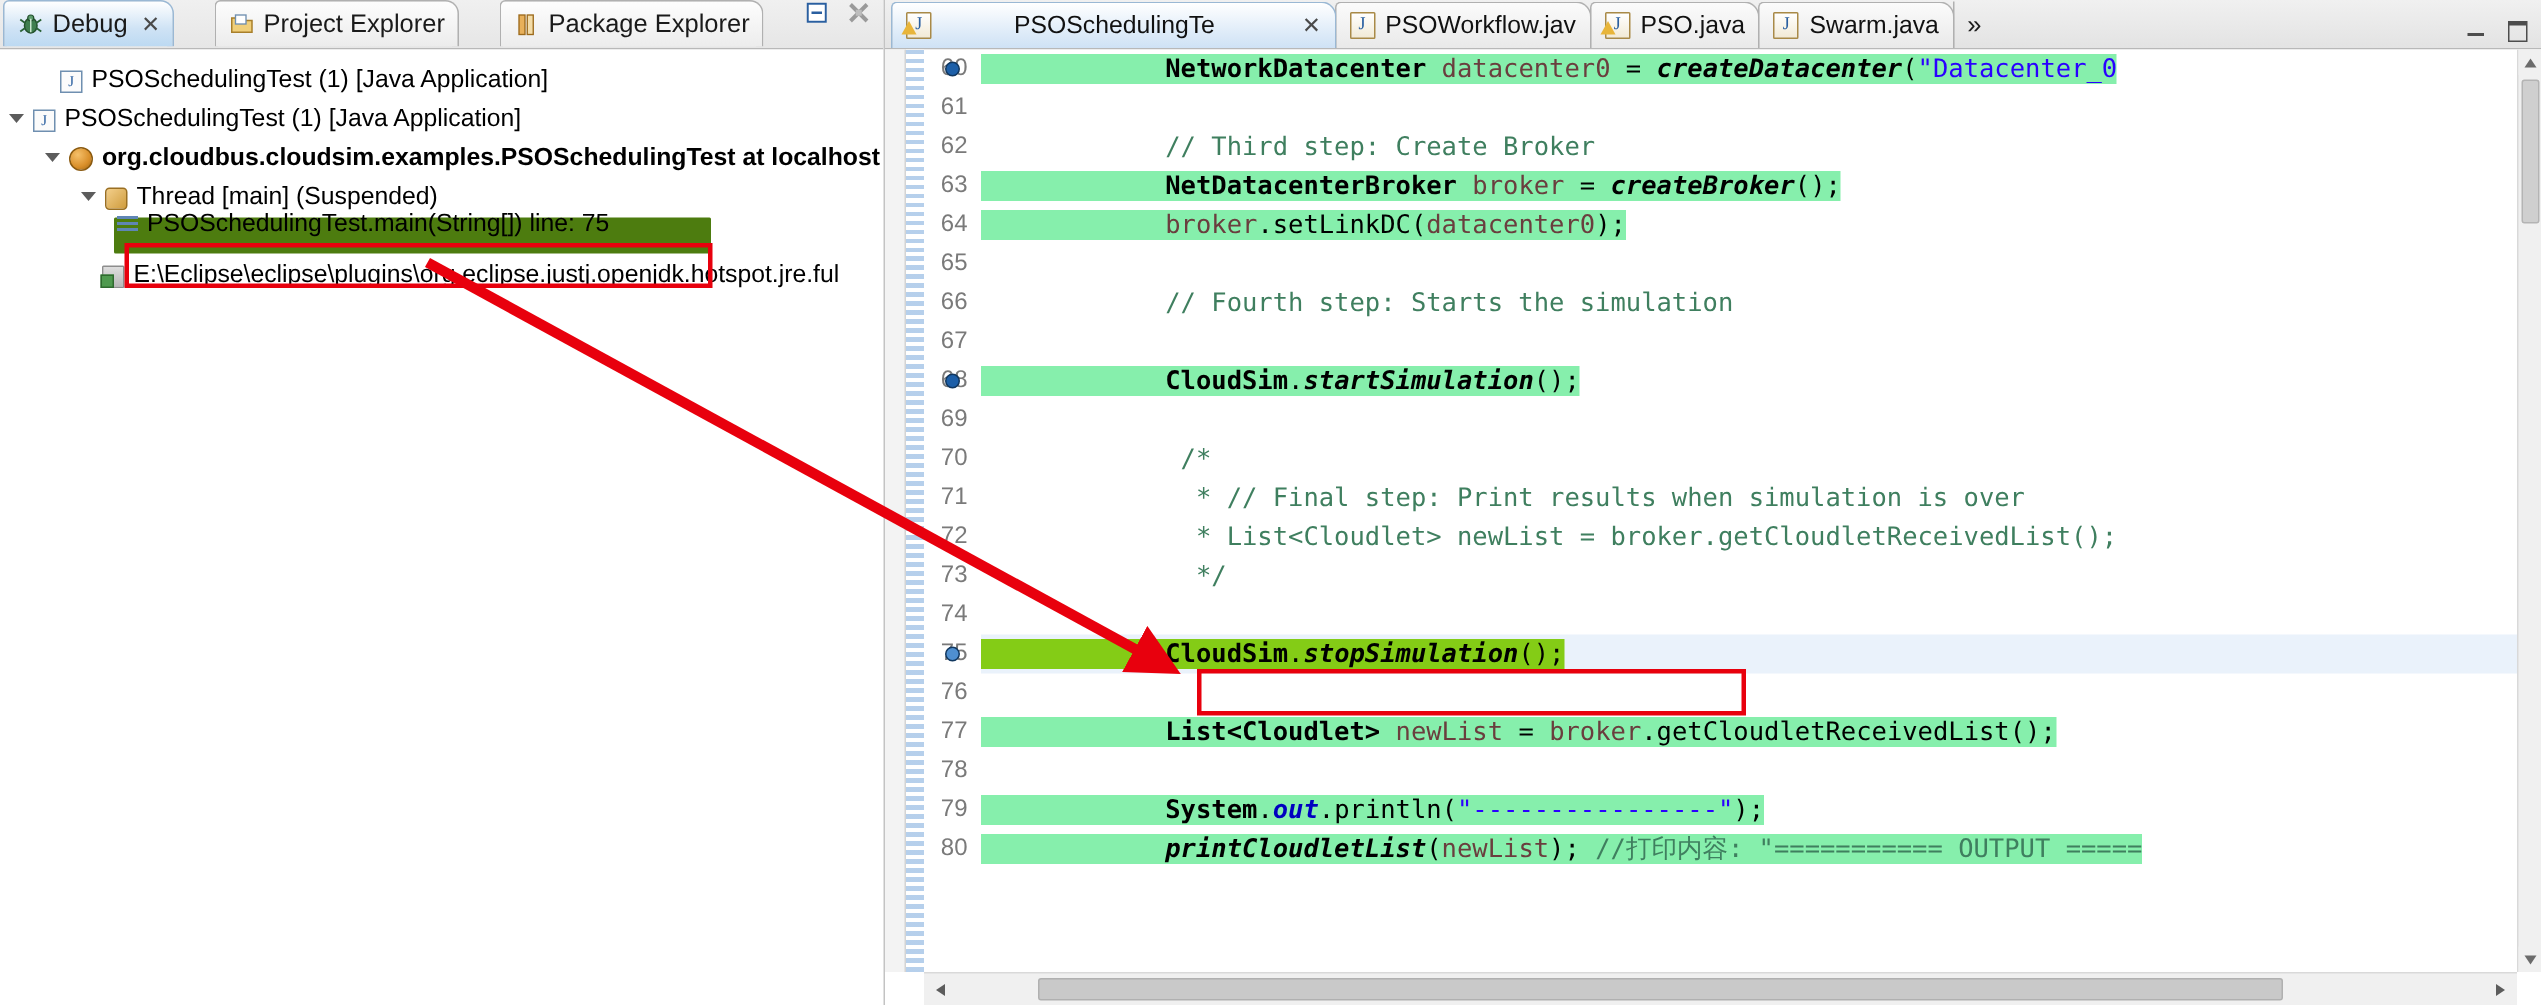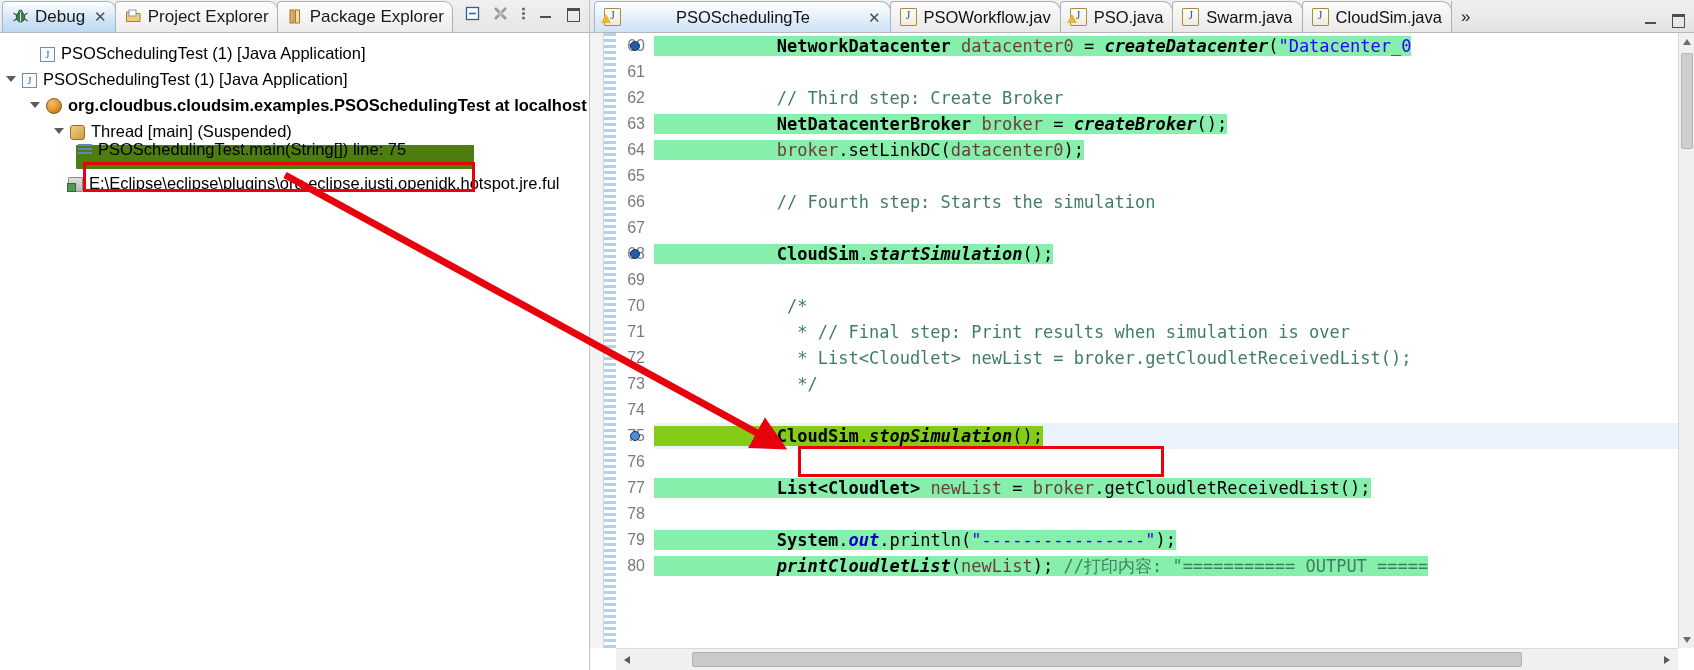--- a/index.html
+++ b/index.html
@@ -26,21 +26,22 @@
     height: 670px;
     background: #ffffff;
   }
 
   .tabbar {
     position: relative;
     height: 33px;
     background: linear-gradient(to bottom, #f0f0f0 0%, #e6e6e6 100%);
     border-bottom: 1px solid #b8b8b8;
     display: flex;
-    align-items: center;
+    align-items: flex-start;
+    gap: 28px;
   }
 
   .tab {
     position: relative;
     height: 31px;
     display: flex;
     align-items: center;
     padding: 0 8px 0 9px;
     font-size: 17px;
     color: #1a1a1a;
@@ -593,24 +594,20 @@
       <div class="etab">
         <span class="jicon warn"></span>
         <span>PSO.java</span>
       </div>
 
       <div class="etab">
         <span class="jicon"></span>
         <span>Swarm.java</span>
       </div>
 
-      <div class="etab">
-        <span class="jicon"></span>
-        <span>CloudSim.java</span>
-      </div>
 
       <div class="etab-more">
         <span>»</span>
       </div>
 
       <div class="toolbar-right">
         <span class="win-btn min"></span>
         <span class="win-btn max"></span>
       </div>
     </div>

